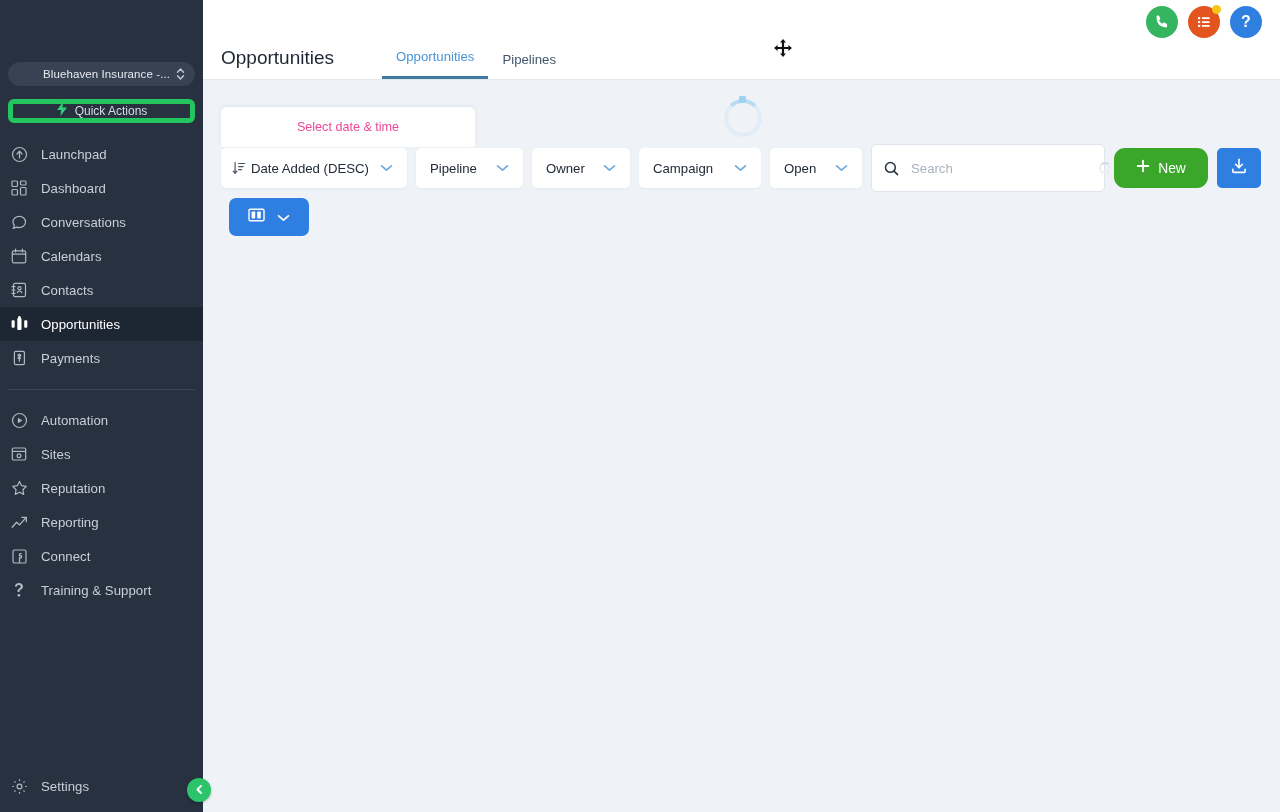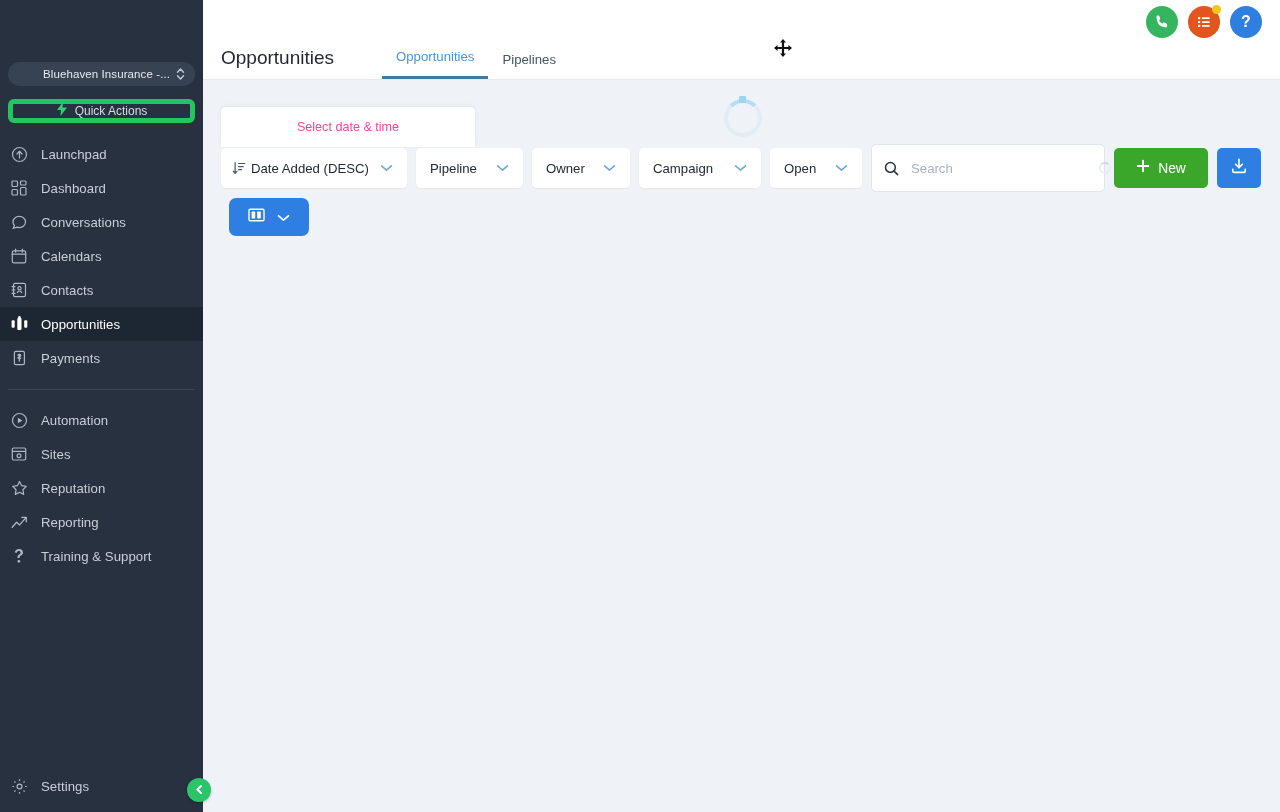--- a/index.html
+++ b/index.html
@@ -180,21 +180,21 @@
     font-family: "Liberation Sans", sans-serif;
   }
   .search-box input::placeholder { color: #a9b2bd; }
   .mini-spinner {
     width: 12px; height: 12px; border-radius: 50%;
     border: 2px solid #e9eef4; border-top-color: #cfd9e4;
     flex: 0 0 12px;
   }
 
   .btn-new {
-    background: #3aa72b; border-radius: 5px; height: 40px;
+    background: #3aa72b; border-radius: 11px; height: 40px;
     display: flex; align-items: center; justify-content: center; gap: 8px;
     padding: 0 20px; color: #fff; cursor: pointer; min-width: 94px;
   }
   .btn-new .new-label { font-size: 13.8px; color: #ffffff; }
   .btn-import {
     background: #2f7fe3; border-radius: 5px; height: 40px; width: 44px;
     display: flex; align-items: center; justify-content: center;
     color: #fff; cursor: pointer;
   }
 
@@ -363,20 +363,29 @@
       <div class="nav-item">
         <span class="nav-ico">
           <svg width="17" height="15" viewBox="0 0 17 15" fill="none" stroke="currentColor" stroke-width="1.3" stroke-linecap="round" stroke-linejoin="round">
             <path d="M1.2 12.2 5.6 7.3l3 2.6L15 2.6"></path>
               <path d="M10.9 2.4h4.4v4.3"></path>
           </svg>
         </span>
         <span class="nav-label">Reporting</span>
       </div>
 
+      <div class="nav-item">
+        <span class="nav-ico">
+          <svg width="15" height="15" viewBox="0 0 15 15" fill="none" stroke="currentColor" stroke-width="1.2">
+            <rect x="1" y="1" width="13" height="13" rx="1.6"></rect>
+            <path d="M9.6 4.6H8.5c-.7 0-1 .4-1 1v1.3h2l-.3 2h-1.7V14" fill="none" stroke-width="1.3"></path>
+          </svg>
+        </span>
+        <span class="nav-label">Connect</span>
+      </div>
 
       <div class="nav-item">
         <span class="nav-ico">
           <svg width="14" height="16" viewBox="0 0 14 16" fill="currentColor">
             <path d="M6.9 1.1c-2.2 0-3.8 1.3-4.1 3.3l2 .3c.2-1.1.9-1.7 2-1.7 1.1 0 1.8.6 1.8 1.5 0 .8-.4 1.2-1.4 1.9-1.2.8-1.7 1.5-1.7 2.9v.6h2.1v-.5c0-.9.3-1.3 1.3-2C10.4 6.6 11 5.8 11 4.4 11 2.4 9.4 1.1 6.9 1.1z"></path>
             <circle cx="6.9" cy="13.3" r="1.35"></circle>
           </svg>
         </span>
         <span class="nav-label">Training &amp; Support</span>
       </div>

